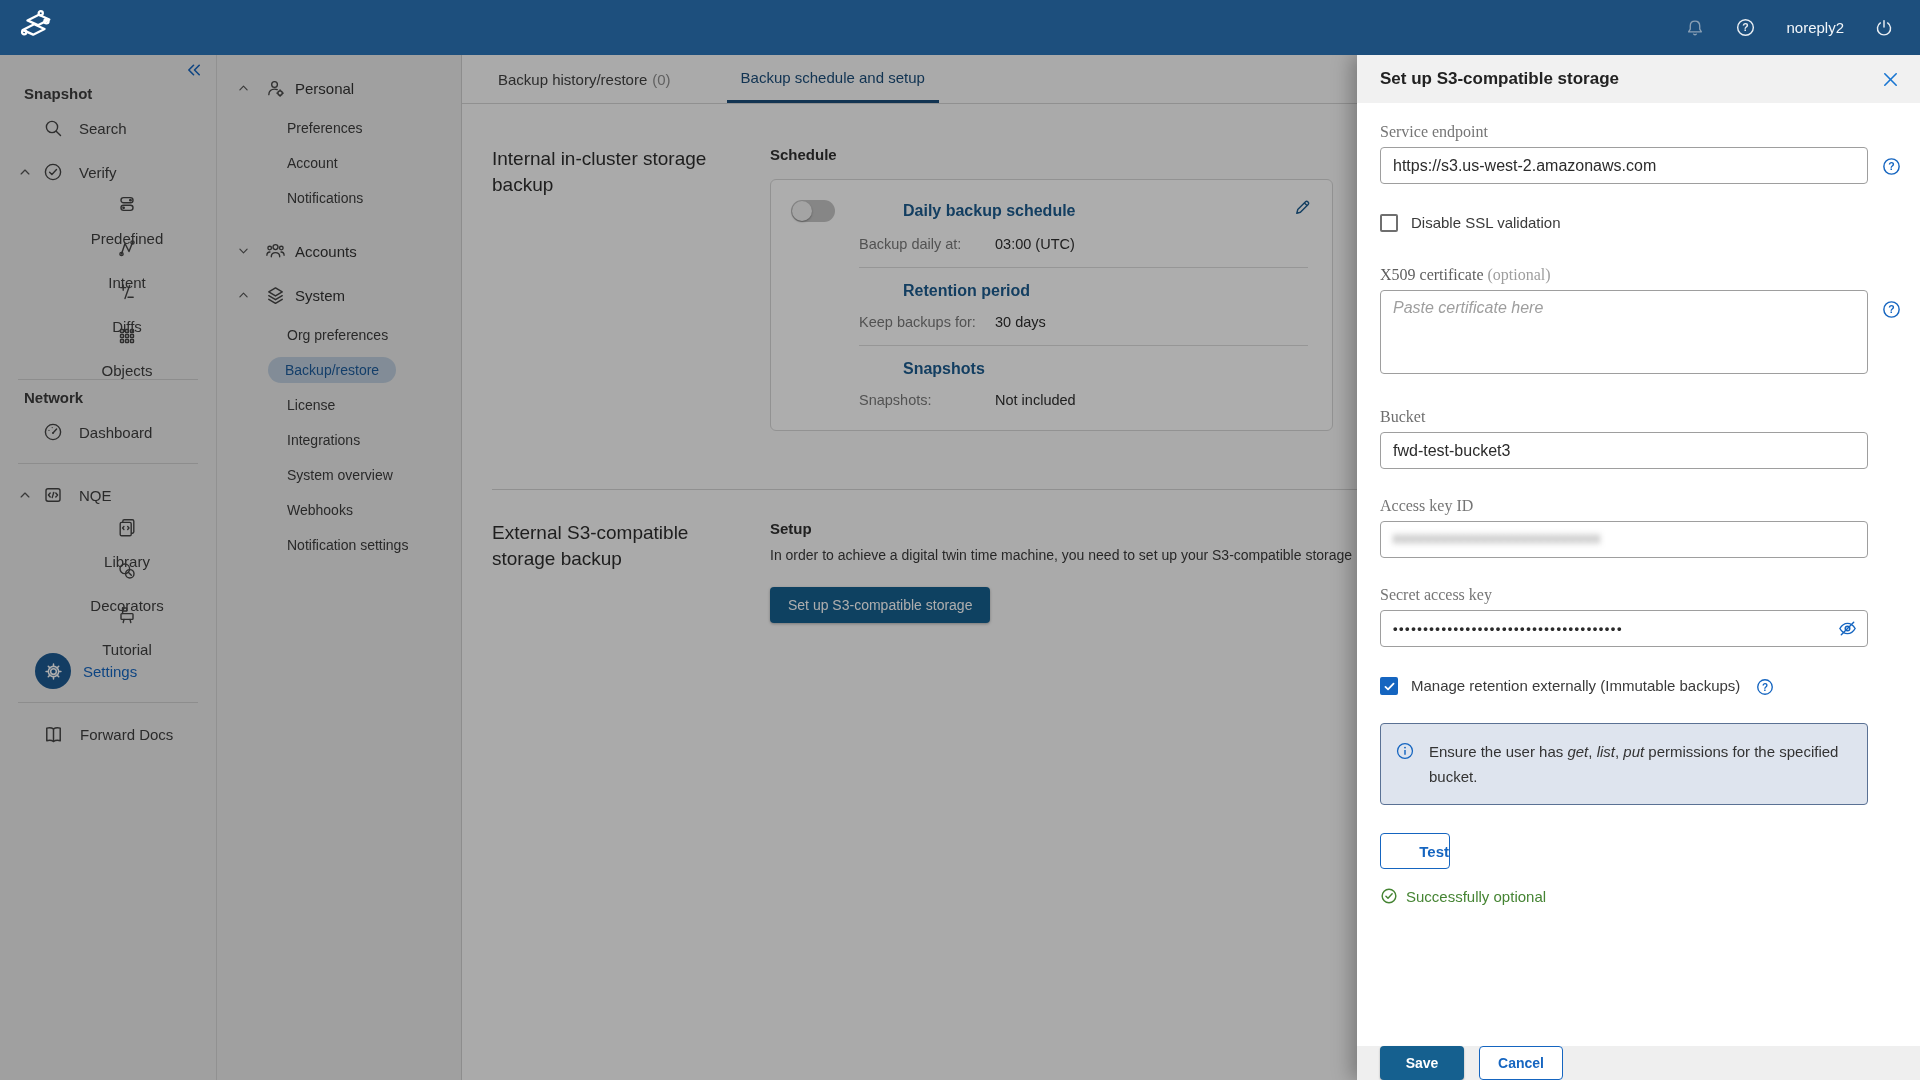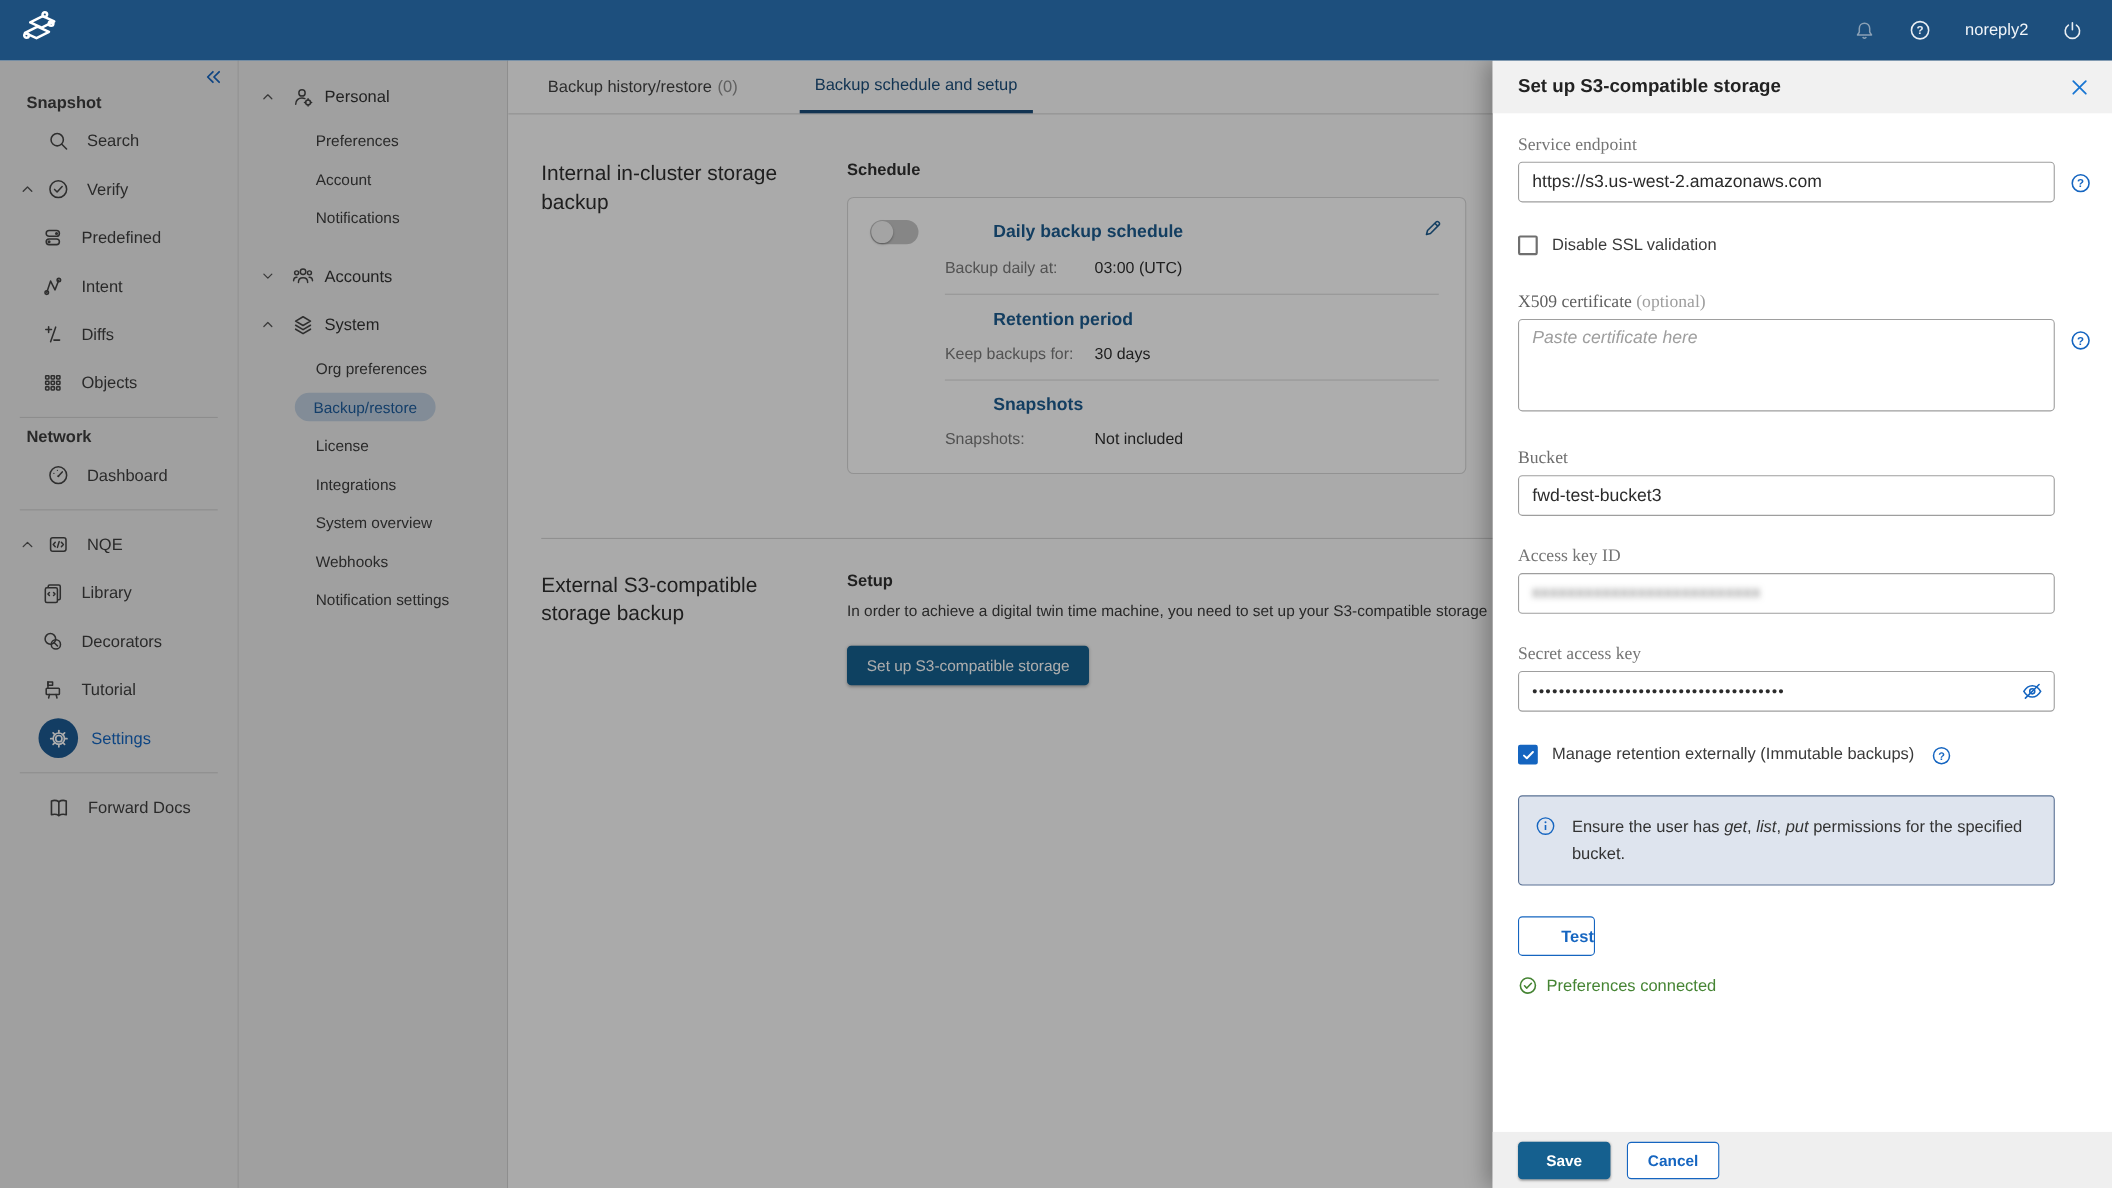--- a/index.html
+++ b/index.html
@@ -17,21 +17,21 @@
   .main { position:relative; display:flex; height:1025px; }
   .backdrop { position:absolute; inset:0; background:rgba(0,0,0,0.32); z-index:5; }
 
   
   .sb1 { width:217px; background:#ececec; border-right:1px solid #d6d6d6;
     position:relative; padding-top:26px; flex:none; }
   .collapse { position:absolute; top:7px; right:13px; cursor:pointer; }
   .s1-label { font-size:15px; font-weight:bold; color:#3d3d3d; margin:4px 0 4px 24px; }
   .s1-item { position:relative; height:44px; display:flex; align-items:center;
     padding-left:43px; gap:16px; font-size:15px; color:#3e3e3e; cursor:pointer; }
-  .s1-item.child { padding-left:38px; }
+  .s1-item.child { padding-left:38px;flex-direction:column; }
   .s1-chev { position:absolute; left:18px; top:50%; transform:translateY(-50%); display:flex; }
   .s1-icon { display:flex; align-items:center; }
   .sb-div { border-top:1px solid #d0d0d0; margin:9px 18px; }
   .s1-item.settings { gap:12px; padding-left:35px; }
   .settings-circle { width:36px; height:36px; border-radius:50%; background:#1d5a92;
     display:flex; align-items:center; justify-content:center; flex:none; }
   .settings-text { color:#1666c0; }
 
   
   .sb2 { width:245px; background:#ececec; border-right:1px solid #d0d0d0;
@@ -116,21 +116,21 @@
   .secret-input { font-size:13px; letter-spacing:1.5px; font-weight:bold; padding-right:40px; }
   .eye-btn { position:absolute; right:10px; top:8px; cursor:pointer; display:flex; }
   .info-box { width:488px; background:#dee4ee; border:1px solid #5a7194; border-radius:4px;
     padding:15px 16px 15px 14px; display:flex; gap:14px; }
   .info-text { font-size:15px; color:#333; line-height:25px; }
   .info-text i { font-style:italic; }
   .test-btn { width:70px; height:36px; background:#fff; border:1px solid #1565c0; border-radius:4px;
     color:#1565c0; font-weight:bold; font-size:15px; cursor:pointer;
     font-family:"Liberation Sans", sans-serif;text-align:right; }
   .status-row { display:flex; align-items:center; gap:8px; font-size:15px; color:#458433; }
-  .drawer-footer { height:51px; flex:none; background:#efefef; display:flex; align-items:center;
+  .drawer-footer { height:34px; flex:none; background:#efefef; display:flex; align-items:center;
     gap:15px; padding-left:23px; }
   .save-btn { width:84px; height:34px; background:#15608f; border:none; border-radius:4px;
     color:#fff; font-size:14px; font-weight:bold; cursor:pointer;
     font-family:"Liberation Sans", sans-serif; box-shadow:0 1px 2px rgba(0,0,0,.3); }
   .cancel-btn { width:84px; height:34px; background:#fff; border:1px solid #1565c0; border-radius:4px;
     color:#1565c0; font-size:14px; font-weight:bold; cursor:pointer;
     font-family:"Liberation Sans", sans-serif; }
 
   svg.nav-ic { stroke:#454545; fill:none; stroke-width:1.4; stroke-linecap:round; stroke-linejoin:round; }
   svg.chev { stroke:#555; fill:none; stroke-width:1.6; stroke-linecap:round; stroke-linejoin:round; }
@@ -625,21 +625,21 @@
           <button class="test-btn">Test</button>
         </div>
 
         <div class="status-row mt18">
           <span style="display:flex">
             <svg width="18" height="18" viewBox="0 0 20 20" fill="none" stroke="#458433" stroke-width="1.6" stroke-linecap="round" stroke-linejoin="round">
               <circle cx="10" cy="10" r="7.6"></circle>
               <path d="M6.6 10.2 L8.9 12.5 L13.5 7.6"></path>
             </svg>
           </span>
-          <span>Preferences connected</span>
+          <span>Successfully optional</span>
         </div>
       </div>
 
       <div class="drawer-footer">
         <button class="save-btn">Save</button>
         <button class="cancel-btn">Cancel</button>
       </div>
     </aside>
 
   </div>

